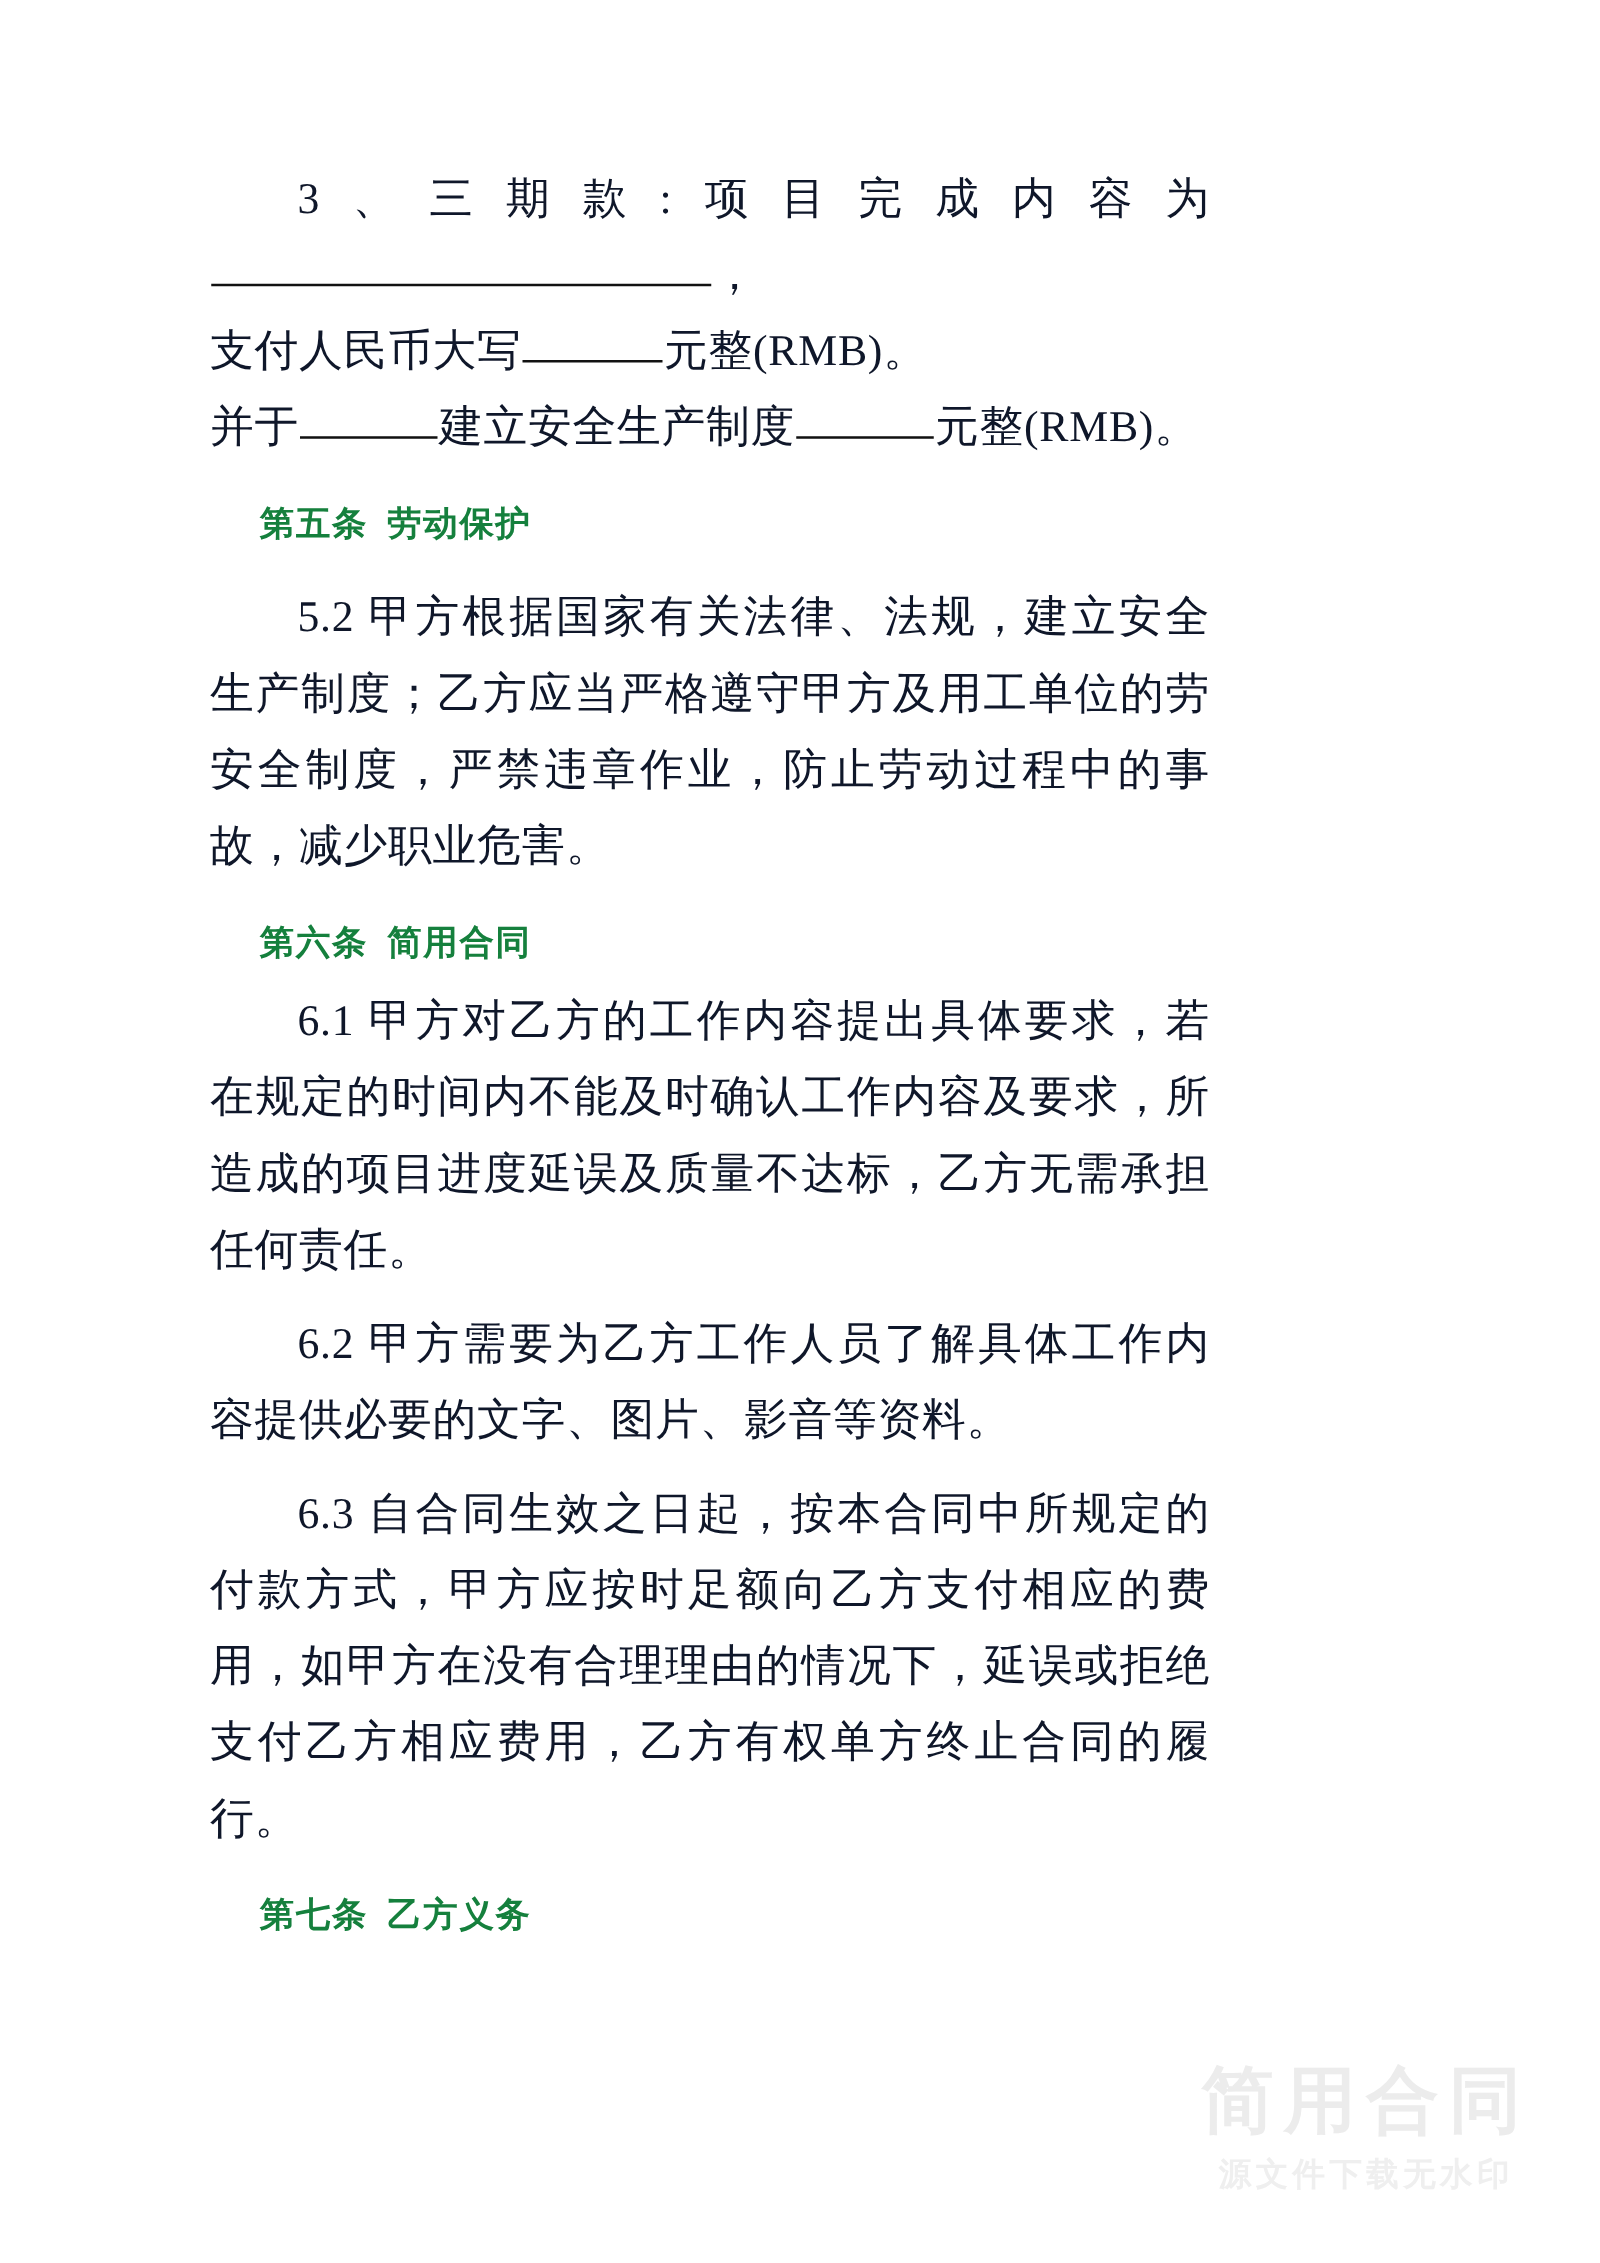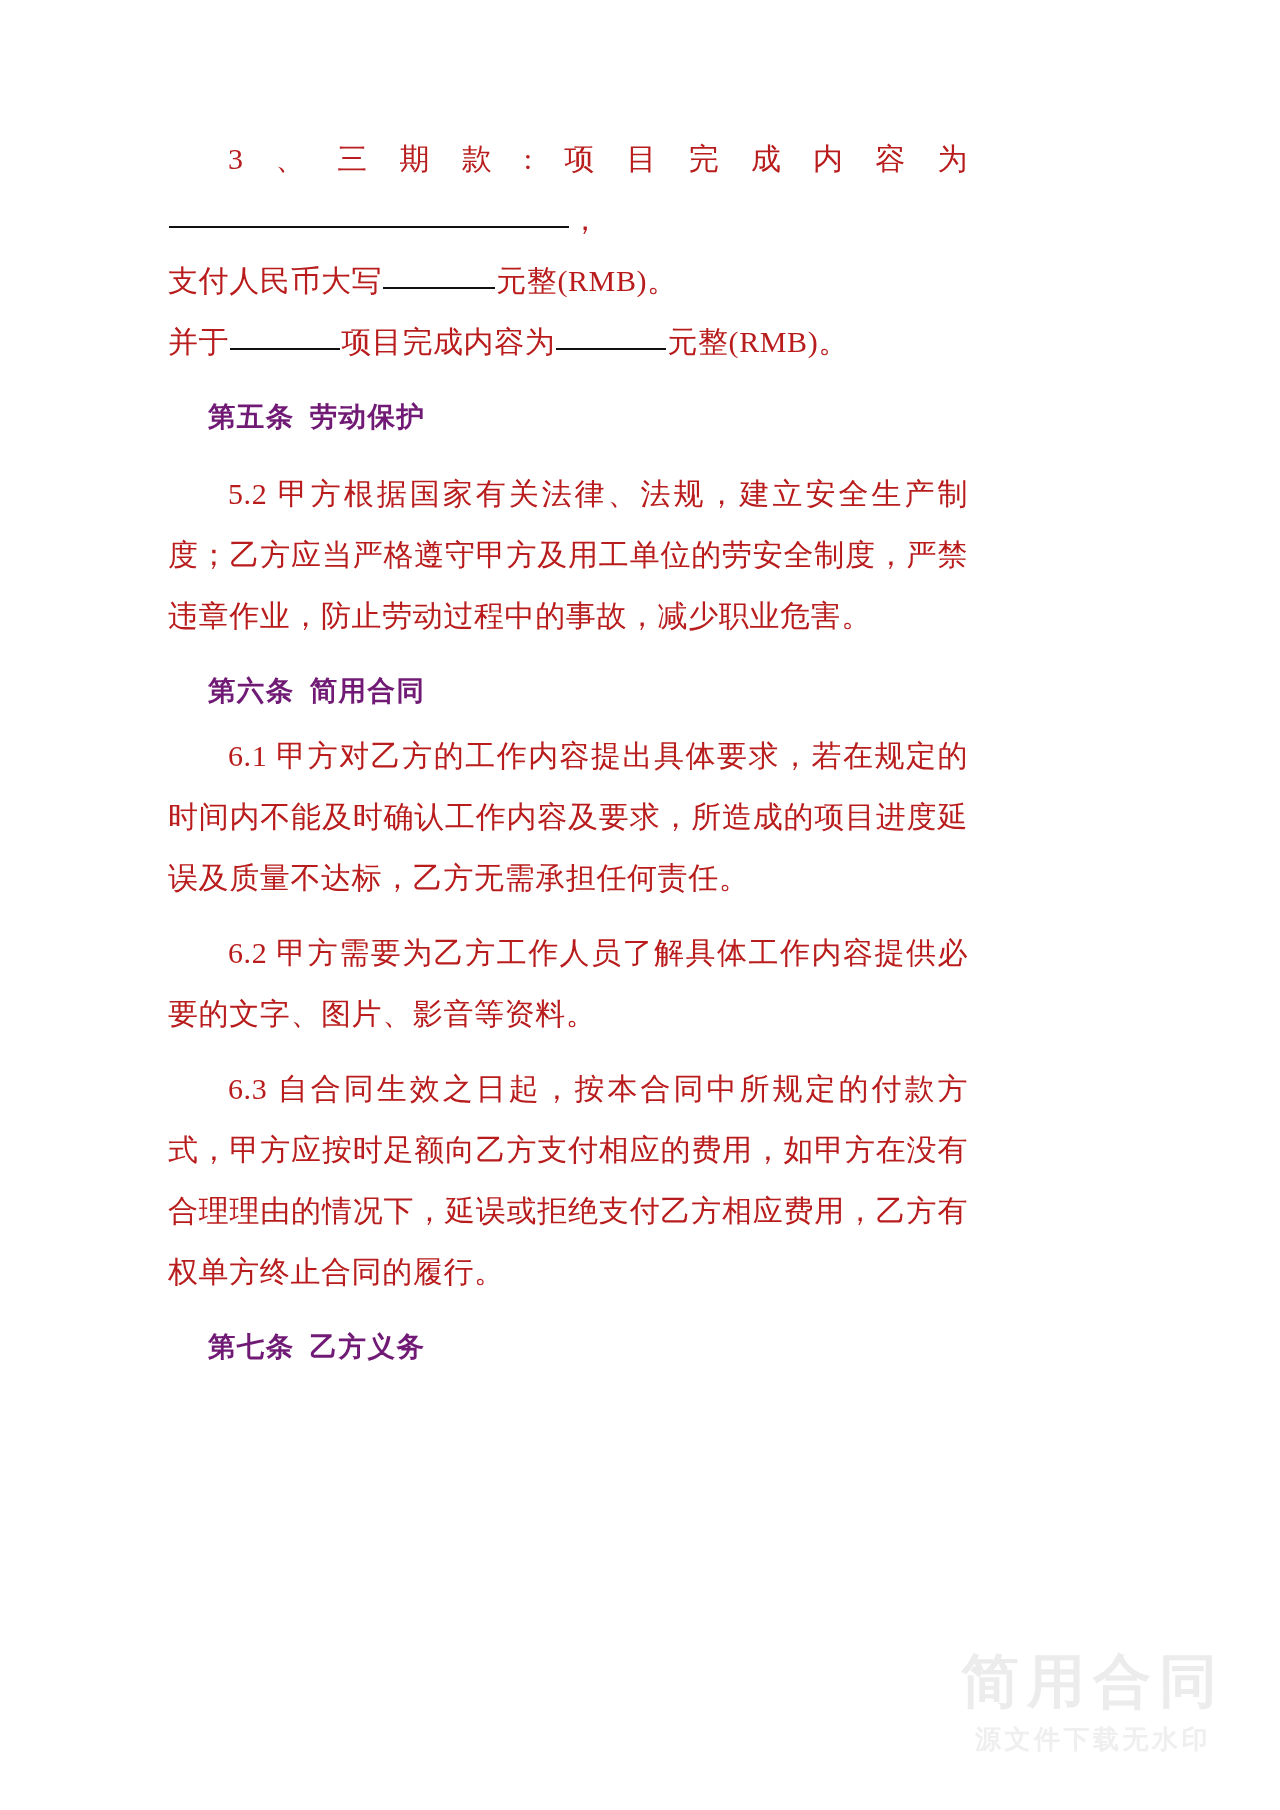--- a/index.html
+++ b/index.html
@@ -34,45 +34,45 @@
 
   .content {
     position: absolute;
     left: 168px;
     top: 128px;
     width: 800px;
   }
 
   
   .para {
-    font-size: 30px;
+    font-size: 35px;
     line-height: 61px;
     letter-spacing: 0.6px;
     text-align: justify;
     text-justify: inter-ideograph;
     margin: 0 0 0 0;
-    color: #b91c1c;
+    color: #0f172a;
     word-break: break-all;
   }
   .para.indent {
     text-indent: 2em;
   }
   .para.block-gap {
     margin-top: 14px;
   }
 
   .heading {
     font-size: 27.5px;
     line-height: 61px;
     font-weight: bold;
-    color: #701a75;
+    color: #15803d;
     text-indent: 1.45em;
     letter-spacing: 1.4px;
     margin: 16px 0 2px 0;
-    font-family: Liberation Mono, monospace;
+    font-family: Liberation Serif, serif;
   }
   .heading .sp {
     display: inline-block;
     width: 0.55em;
   }
 
   
   .blank {
     display: inline-block;
     border-bottom: 2.4px solid #111;
@@ -124,21 +124,21 @@
 
     <p class="para indent">
       <span>3、三期款:项目完成内容为</span><span class="blank w-long"></span><span>，</span>
     </p>
 
     <p class="para">
       <span>支付人民币大写</span><span class="blank w-med"></span><span>元整(RMB)。</span>
     </p>
 
     <p class="para">
-      <span>并于</span><span class="blank w-short"></span><span>项目完成内容为</span><span class="blank w-short"></span><span>元整(RMB)。</span>
+      <span>并于</span><span class="blank w-short"></span><span>建立安全生产制度</span><span class="blank w-short"></span><span>元整(RMB)。</span>
     </p>
 
     <h2 class="heading">
       <span>第五条</span><span class="sp"></span><span>劳动保护</span>
     </h2>
 
     <p class="para indent block-gap">5.2  甲方根据国家有关法律、法规，建立安全生产制度；乙方应当严格遵守甲方及用工单位的劳安全制度，严禁违章作业，防止劳动过程中的事故，减少职业危害。</p>
 
     <h2 class="heading">
       <span>第六条</span><span class="sp"></span><span>简用合同</span>

